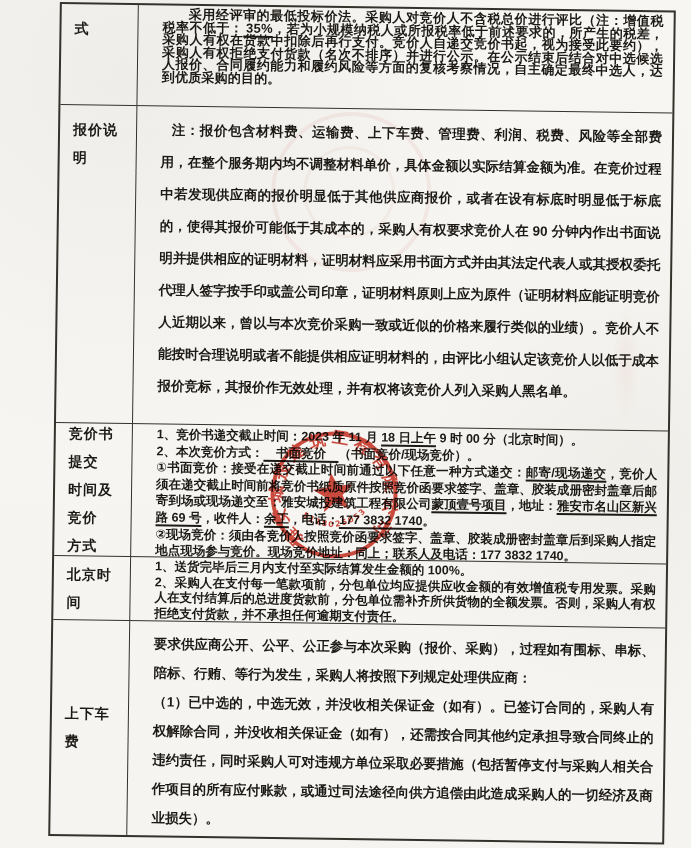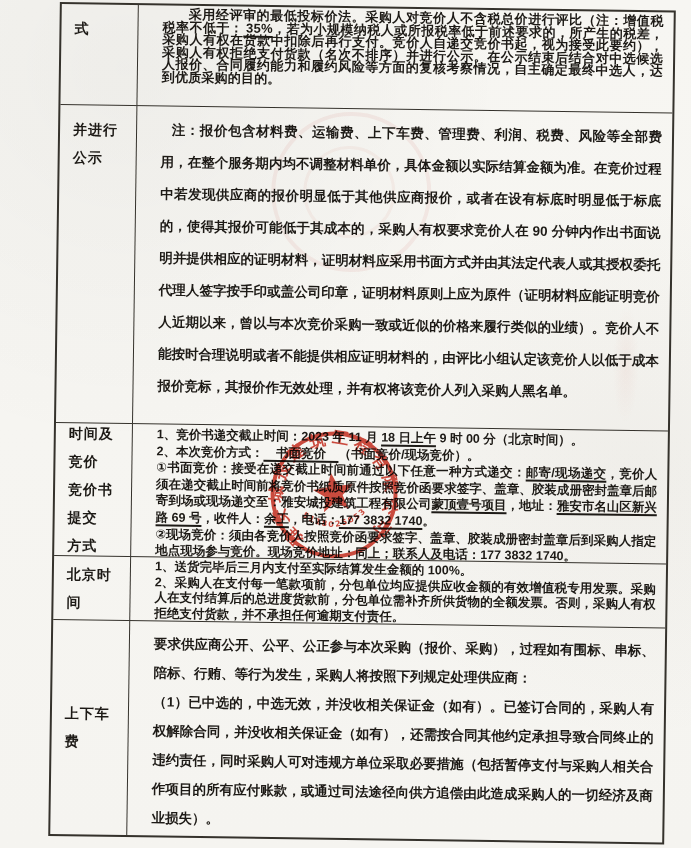--- a/index.html
+++ b/index.html
@@ -97,31 +97,31 @@
       <div class="label-cell">
           <div>式</div>
         </div>
       <div class="content-cell">
           <p><span>采用经评审的最低投标价法。采购人对竞价人不含税总价进行评比（注：增值税税率不低于：</span><span class="u"> 35%</span><span>，若为小规模纳税人或所报税率低于前述要求的，所产生的税差，采购人有权在货款中扣除后再行支付。竞价人自递交竞价书起，视为接受此要约），采购人有权拒绝支付货款（名次不排序）并进行公示。在公示结束后结合对中选候选人报价、合同履约能力和履约风险等方面的复核考察情况，自主确定最终中选人，达到优质采购的目的。</span></p>
         </div>
     </div>
 
     <div class="trow r2">
       <div class="label-cell">
-          <div>并进行公示</div>
+          <div>报价说明</div>
         </div>
       <div class="content-cell">
           <p><span>注：报价包含材料费、运输费、上下车费、管理费、利润、税费、风险等全部费用，在整个服务期内均不调整材料单价，具体金额以实际结算金额为准。在竞价过程中若发现供应商的报价明显低于其他供应商报价，或者在设有标底时明显低于标底的，使得其报价可能低于其成本的，采购人有权要求竞价人在 90 分钟内作出书面说明并提供相应的证明材料，证明材料应采用书面方式并由其法定代表人或其授权委托代理人签字按手印或盖公司印章，证明材料原则上应为原件（证明材料应能证明竞价人近期以来，曾以与本次竞价采购一致或近似的价格来履行类似的业绩）。竞价人不能按时合理说明或者不能提供相应证明材料的，由评比小组认定该竞价人以低于成本报价竞标，其报价作无效处理，并有权将该竞价人列入采购人黑名单。</span></p>
         </div>
     </div>
 
     <div class="trow r3">
       <div class="label-cell v-center">
+          <div>竞价书提交</div>
           <div>时间及竞价</div>
-          <div>竞价书提交</div>
           <div>方式</div>
         </div>
       <div class="content-cell">
           <p><span>1、竞价书递交截止时间：2023 年 11 月 </span><span class="u">18 日上午</span><span> 9 时 00 分（北京时间）。</span></p>
           <p><span>2、本次竞价方式：</span><span class="u">　书面竞价　</span><span>（书面竞价/现场竞价）。</span></p>
           <p><span>①书面竞价：接受在递交截止时间前通过以下任意一种方式递交：</span><span class="u">邮寄/现场递交</span><span>，竞价人须在递交截止时间前将竞价书纸质原件按照竞价函要求签字、盖章、胶装成册密封盖章后邮寄到场或现场递交至：雅安城投建筑工程有限公司</span><span class="u">蒙顶壹号项目</span><span>，地址：</span><span class="u">雅安市名山区新兴路 69 号</span><span>，收件人：</span><span class="u">余工</span><span>，电话：</span><span class="u">177 3832 1740</span><span>。</span></p>
           <p><span>②现场竞价：须由各竞价人按照竞价函要求签字、盖章、胶装成册密封盖章后到采购人指定地点现场参与竞价。现场竞价地址：</span><span class="u">同上</span><span>；联系人及电话：</span><span class="u">177 3832 1740</span><span>。</span></p>
         </div>
     </div>
 

